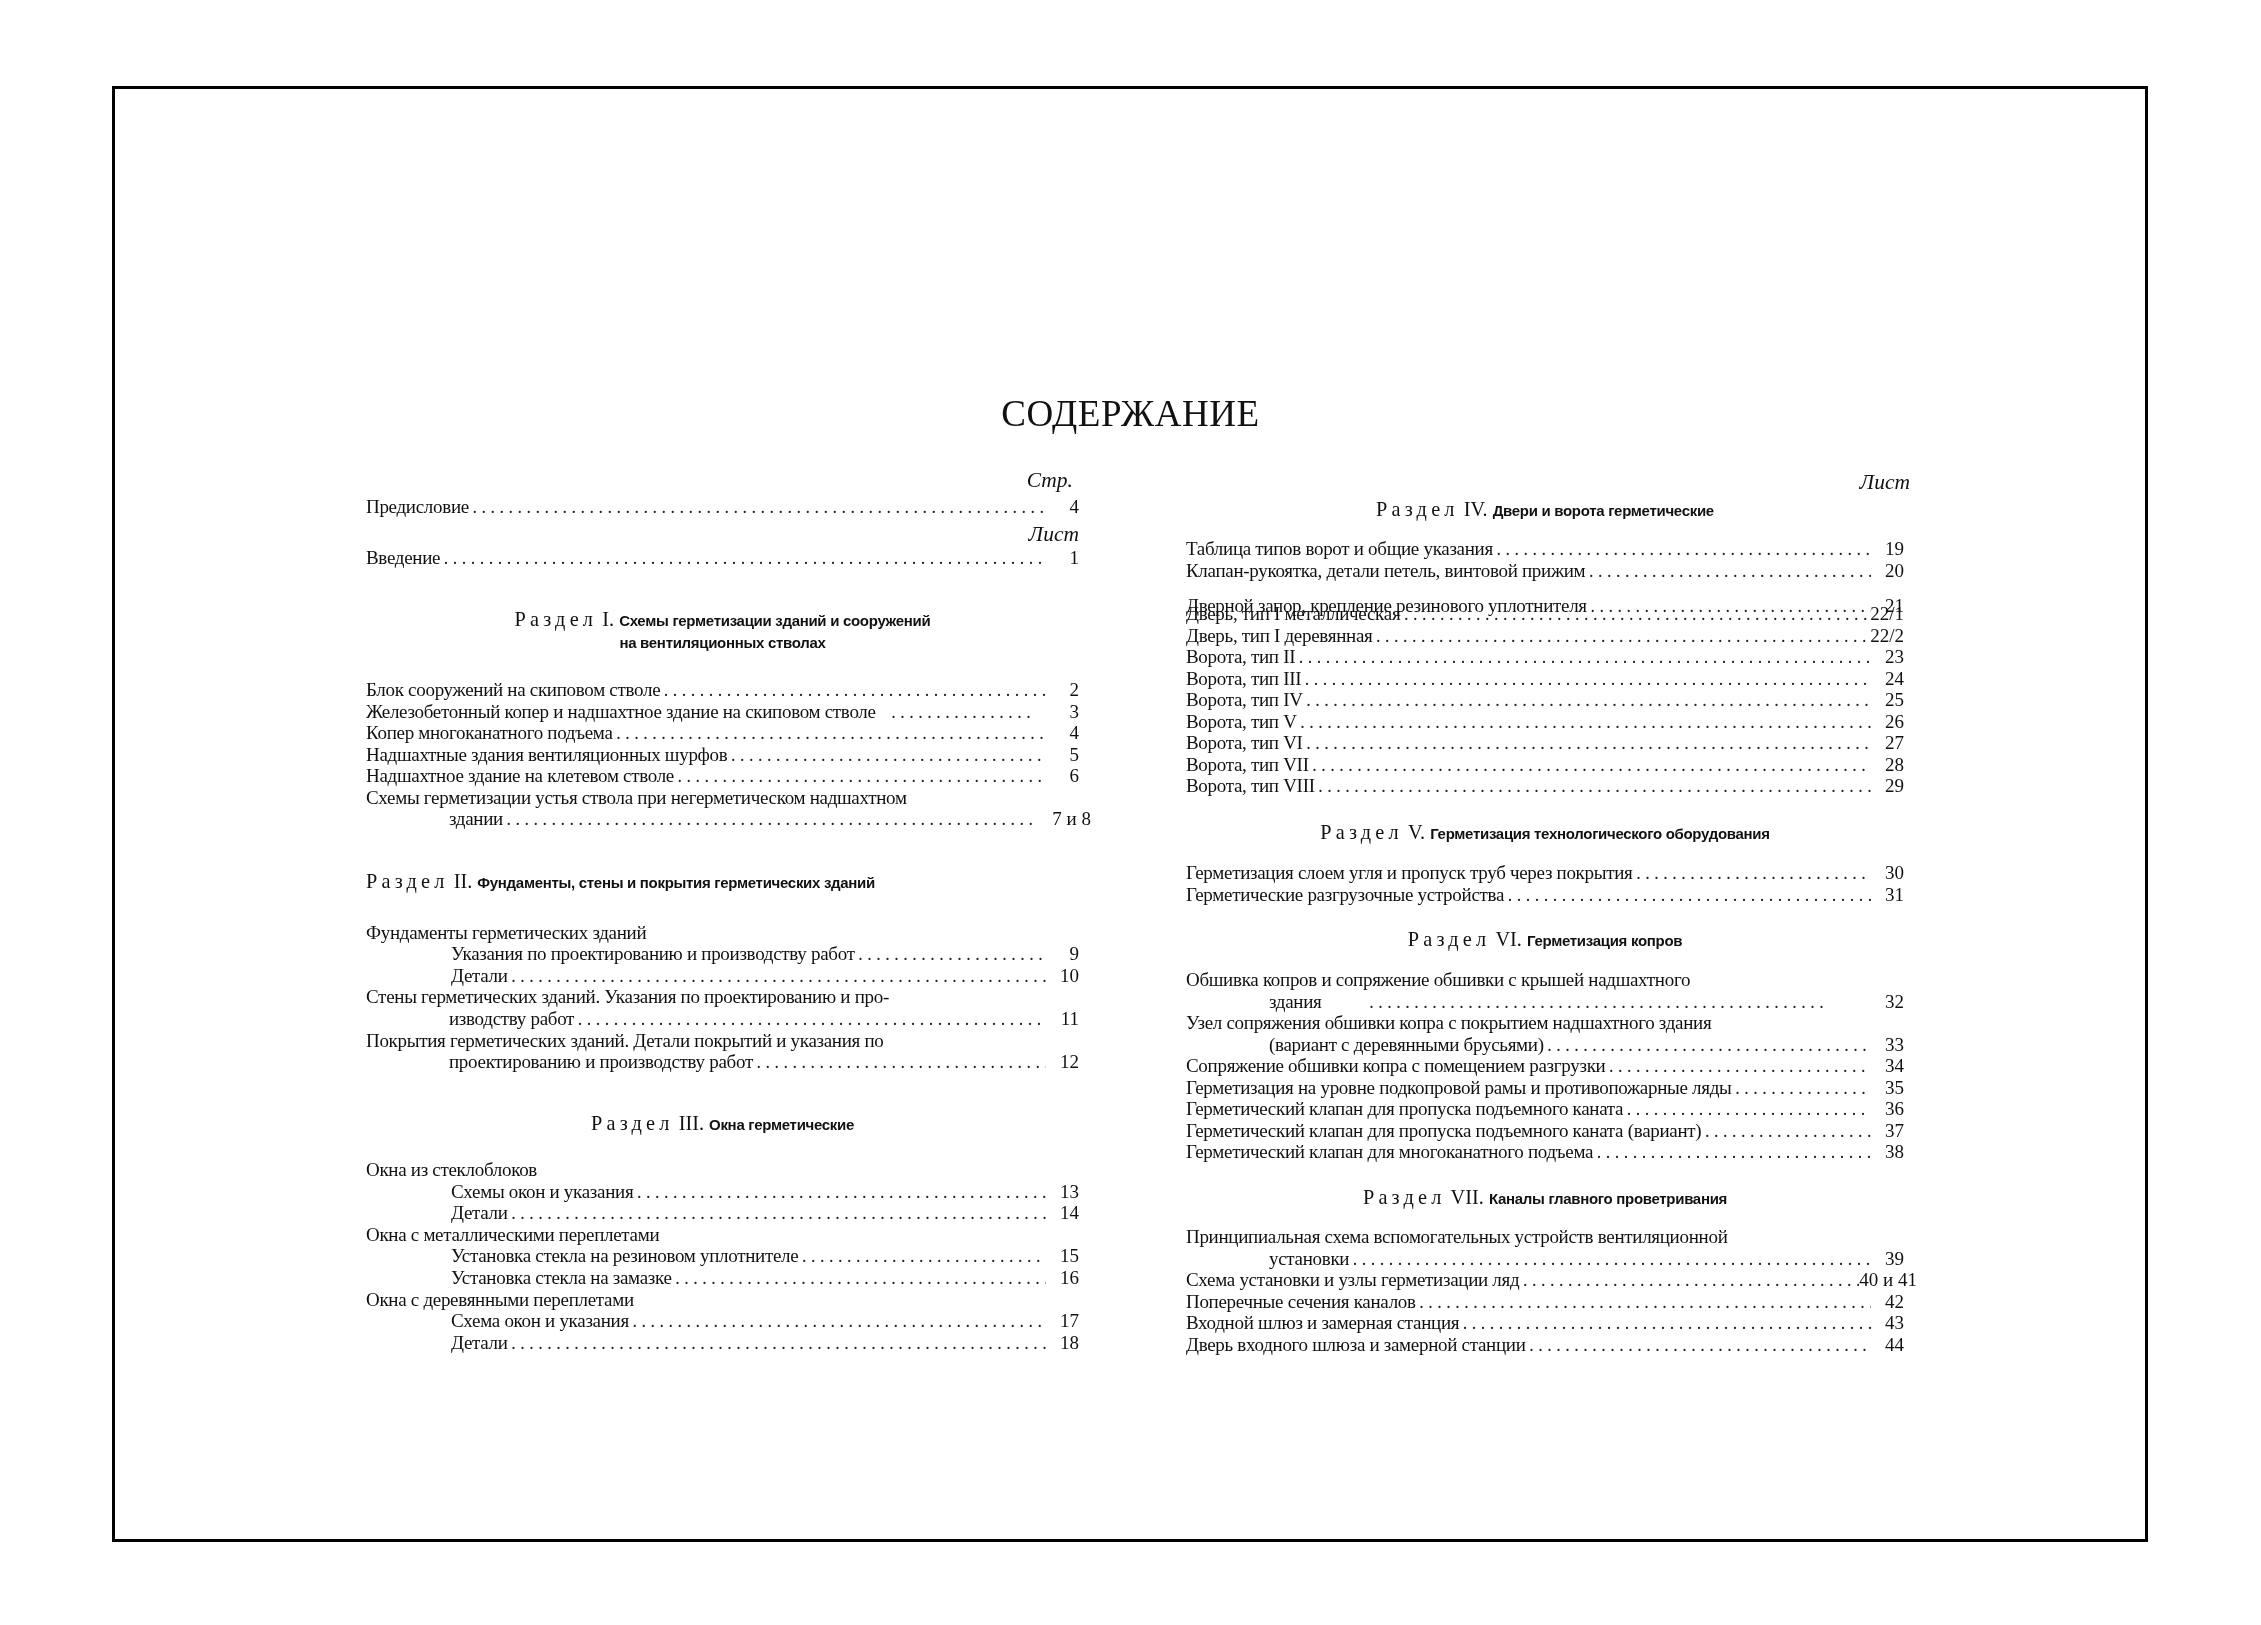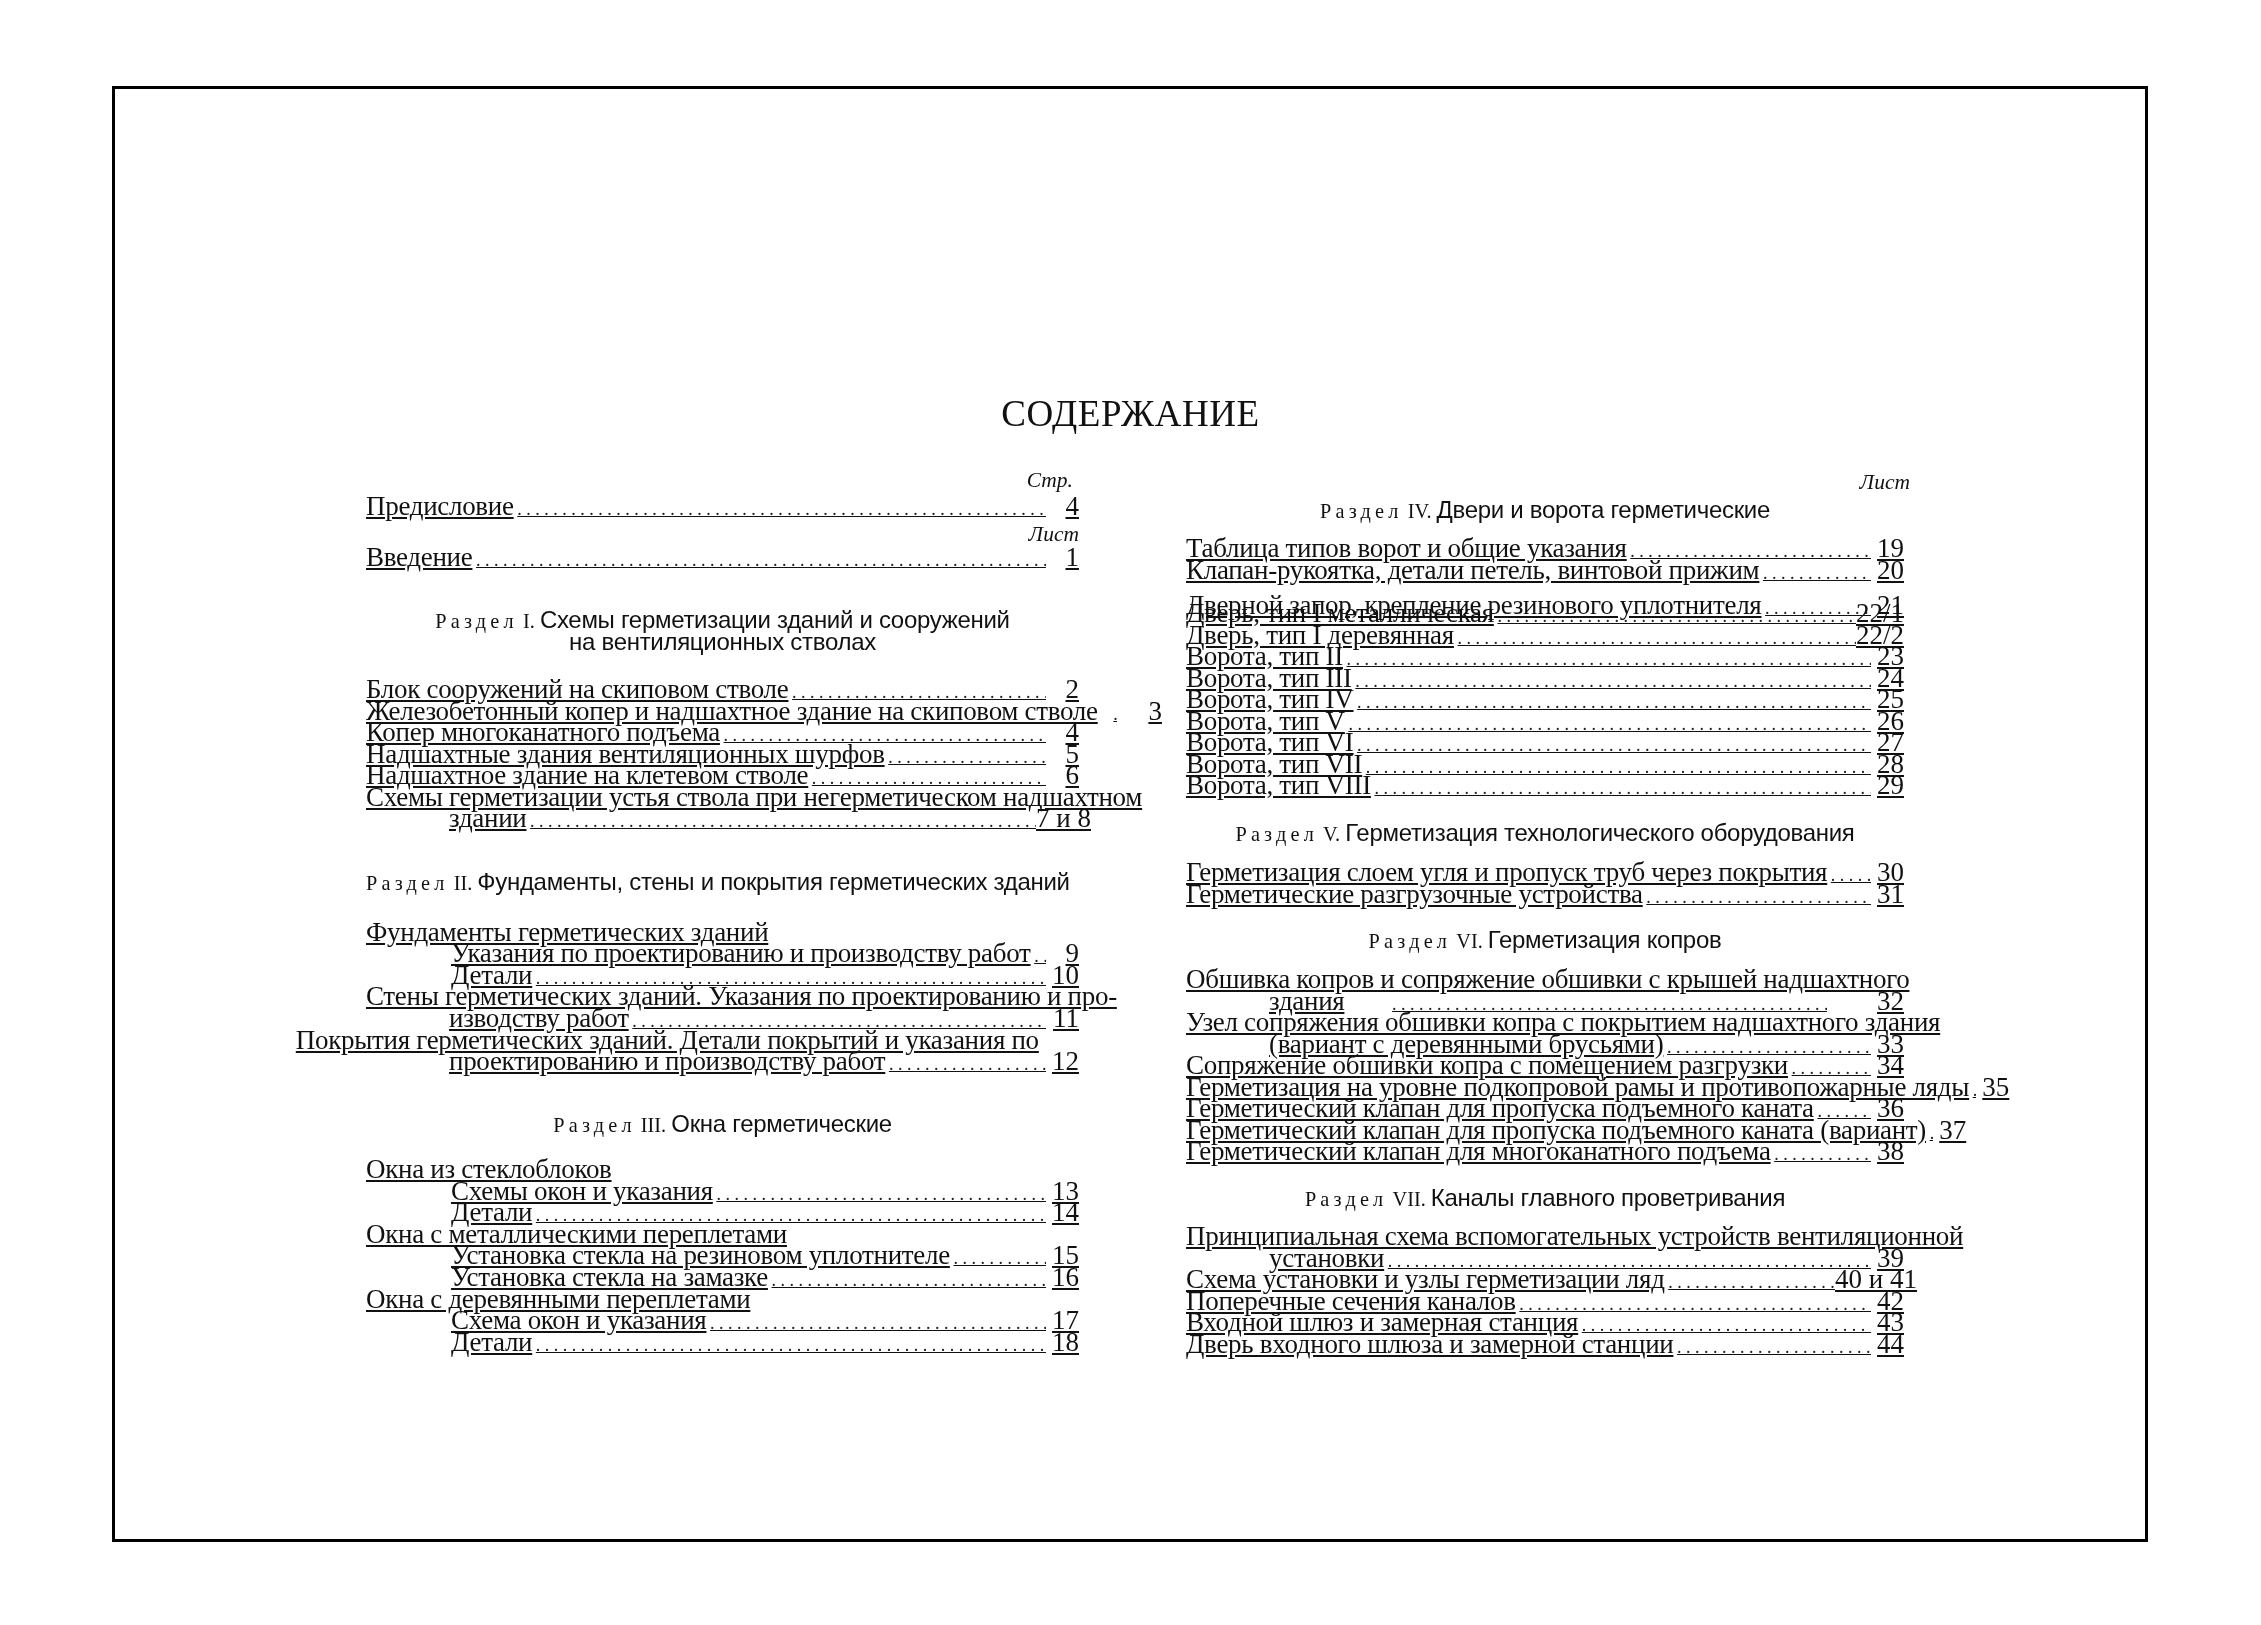--- a/index.html
+++ b/index.html
@@ -7,33 +7,33 @@
          font-family:"Liberation Serif","DejaVu Serif",serif; color:#111; }
   .frame { position:absolute; left:112px; top:86px; width:2036px; height:1456px;
            border-top:3px solid #000; border-bottom:3px solid #000;
            border-left:3.6px solid #000; border-right:3.6px solid #000; box-sizing:border-box; }
   .title { position:absolute; left:0; width:2261px; top:392px; text-align:center;
            font-size:37px; letter-spacing:0.6px; font-family:"Liberation Serif",serif; }
   .col { position:absolute; }
   .col.left { left:366px; width:713px; }
   .col.right { left:1186px; width:718px; }
   .colhdr { position:absolute; font-style:italic; font-size:21.5px; text-align:right; }
-  .line { position:absolute; left:0; right:0; height:21.5px; font-size:27px; line-height:21.5px;
-          display:flex; align-items:baseline; white-space:nowrap; transform-origin:left;text-decoration:underline; }
+  .line { position:absolute; left:0; right:0; height:21.5px; font-size:19px; line-height:21.5px;
+          display:flex; align-items:baseline; white-space:nowrap; transform-origin:left; }
   .line .t { flex:0 0 auto; letter-spacing:-0.3px; }
   .line .d { flex:1 1 auto; overflow:hidden; color:#222; letter-spacing:8.4px; padding:0 3.6px;
              font-size:18px; }
   .line .d::before { content:". . . . . . . . . . . . . . . . . . . . . . . . . . . . . . . . . . . . . . . . . . . . . . . . . . . . . . . . . . . . . . . . . . . . . . . . . . . . . . . . . . . . . . . . . . . . . ."; letter-spacing:0; }
   .line .p { flex:0 0 auto; min-width:33px; text-align:right; }
   .line.plain .d { visibility:hidden; }
   .indent1 { padding-left:83px; }
   .indent2 { padding-left:85px; }
   .sec { position:absolute; left:0; right:0; text-align:center; font-size:20.3px; line-height:23px; }
   .sec .sp { letter-spacing:4.2px; font-weight:normal; }
-  .sec b { font-family:"Liberation Sans",sans-serif; font-weight:normal; font-size:24px; letter-spacing:-0.3px; }
+  .sec b { font-family:"Liberation Sans",sans-serif; font-weight:bold; font-size:15px; letter-spacing:-0.3px; }
 </style>
 </head>
 <body>
 
 <div class="frame"></div>
 
 <div class="title">СОДЕРЖАНИЕ</div>
 
 <div class="col left" style="top:0;height:1625px;">
   <div class="colhdr" style="top:468px;right:6px;text-align:center;">Стр.</div>

